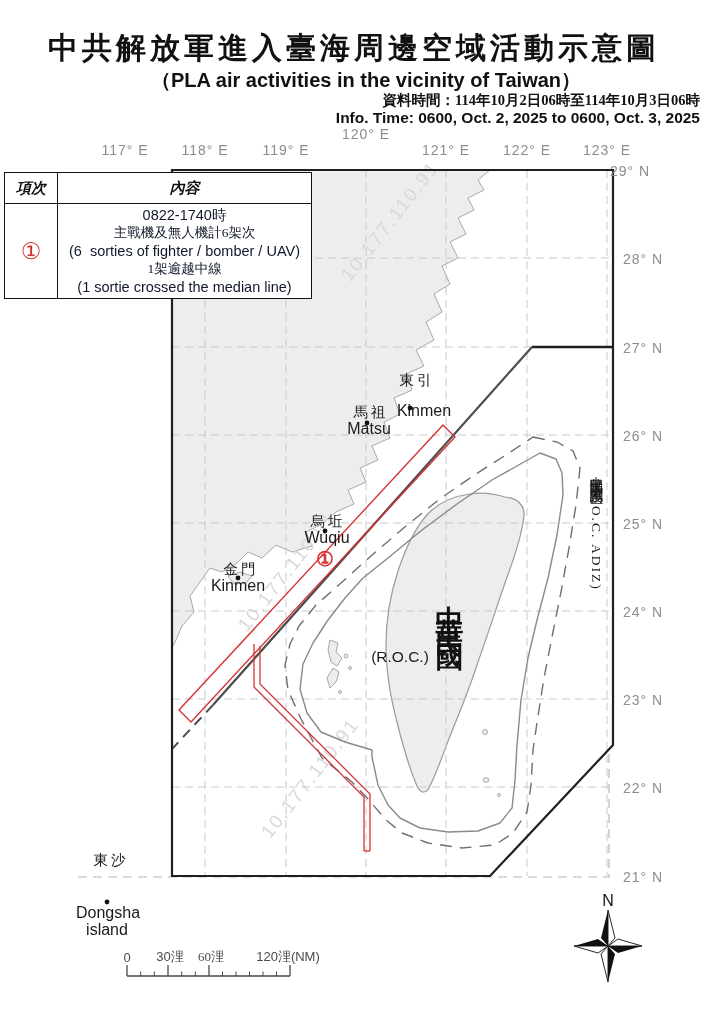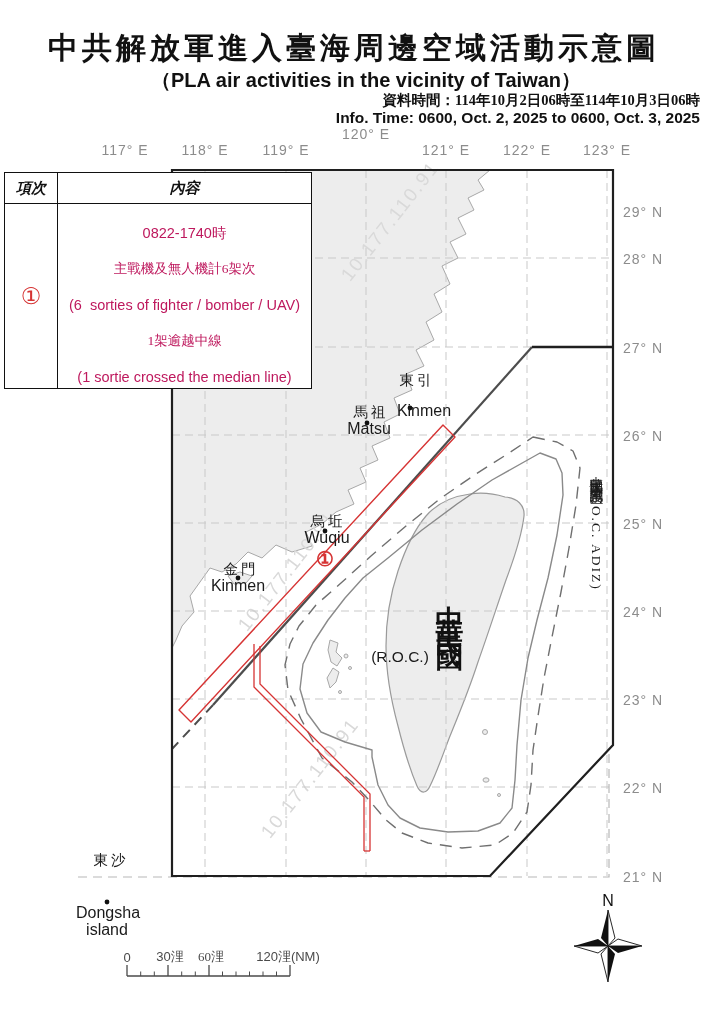--- a/index.html
+++ b/index.html
@@ -23,21 +23,21 @@
             writing-mode:vertical-rl;letter-spacing:2px;}
   .marker-red{color:#d63434;font-size:20px;font-weight:bold;}
   .scale-label{font-size:13px;color:#4a4a4a;}
   
   #acttable{position:absolute;left:4px;top:172px;width:308px;background:#fff;
             border:1.6px solid #111;border-collapse:collapse;}
   #acttable td{border:1.2px solid #111;text-align:center;vertical-align:middle;padding:2px 0;}
   .th-cell{font-family:"Liberation Serif",serif;font-weight:bold;font-size:15px;height:26px;color:#111;font-style:italic;}
   .idx-col{width:52px;}
   .tbl-idx{color:#d63434;font-size:23px;}
-  .t-line{white-space:pre;line-height:18px;color:#be185d;margin-top:18px;}
+  .t-line{white-space:pre;line-height:18px;color:#0f172a;}
   .t-zh{font-family:"Liberation Serif",serif;font-size:13.5px;}
   .t-en{font-family:"Liberation Sans",sans-serif;font-size:14.5px;}
   .compass-n{font-size:16px;color:#111;}
 </style>
 </head>
 <body>
 
 <div id="page">
 
   <svg id="mapsvg" width="709" height="1024" viewBox="0 0 709 1024">
@@ -183,21 +183,21 @@
     </table>
 
   <div class="abs ctr geo-label" style="left:125px;top:150px;">117° E</div>
   <div class="abs ctr geo-label" style="left:205px;top:150px;">118° E</div>
   <div class="abs ctr geo-label" style="left:286px;top:150px;">119° E</div>
   <div class="abs ctr geo-label" style="left:366px;top:134px;">120° E</div>
   <div class="abs ctr geo-label" style="left:446px;top:150px;">121° E</div>
   <div class="abs ctr geo-label" style="left:527px;top:150px;">122° E</div>
   <div class="abs ctr geo-label" style="left:607px;top:150px;">123° E</div>
 
-  <div class="abs geo-label" style="left:623px;top:163px;margin-top:41px;">29° N</div>
+  <div class="abs geo-label" style="left:610px;top:163px;">29° N</div>
   <div class="abs geo-label" style="left:623px;top:251px;">28° N</div>
   <div class="abs geo-label" style="left:623px;top:340px;">27° N</div>
   <div class="abs geo-label" style="left:623px;top:428px;">26° N</div>
   <div class="abs geo-label" style="left:623px;top:516px;">25° N</div>
   <div class="abs geo-label" style="left:623px;top:604px;">24° N</div>
   <div class="abs geo-label" style="left:623px;top:692px;">23° N</div>
   <div class="abs geo-label" style="left:623px;top:780px;">22° N</div>
   <div class="abs geo-label" style="left:623px;top:869px;">21° N</div>
 
   <div class="abs ctr place-zh" style="left:417px;top:380px;">東引</div>

